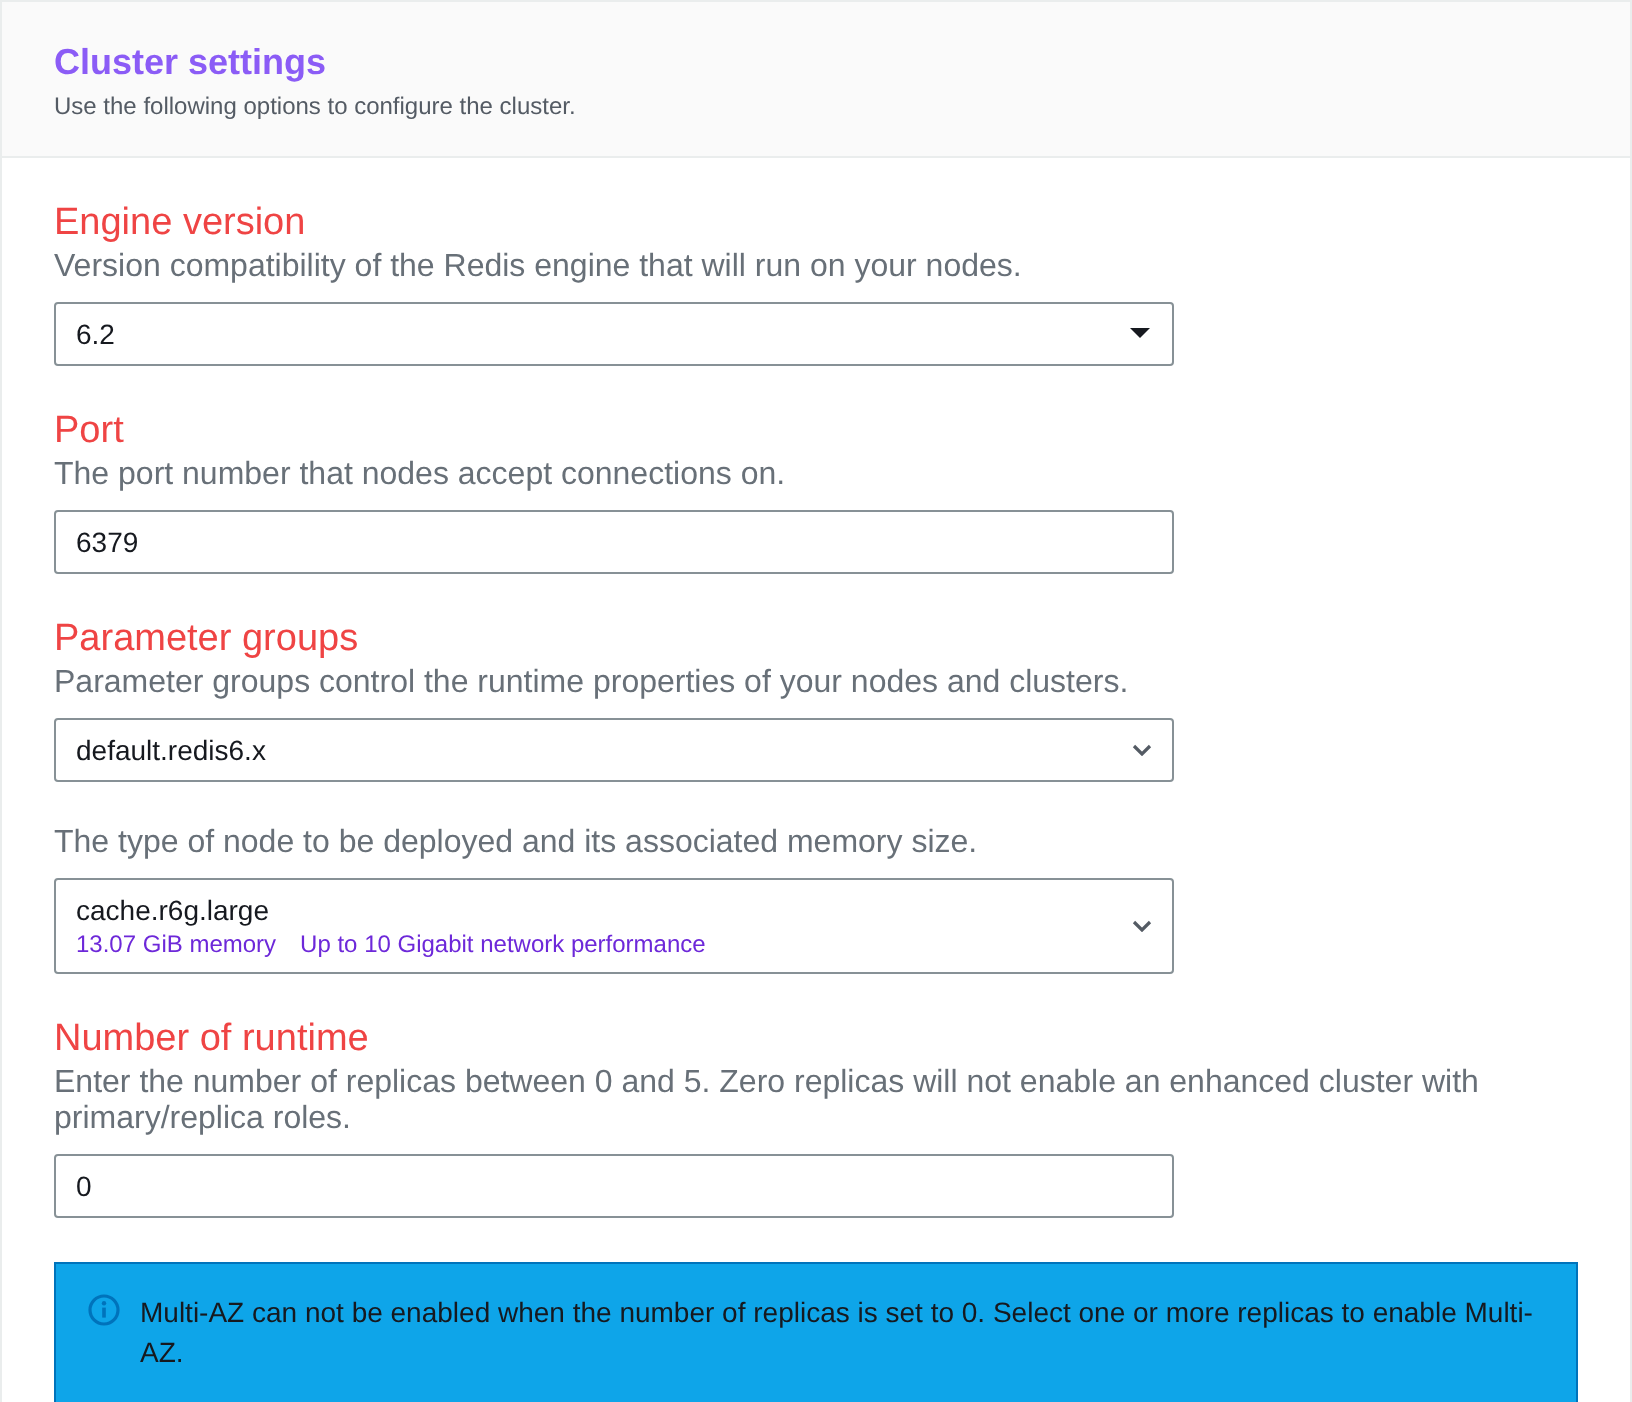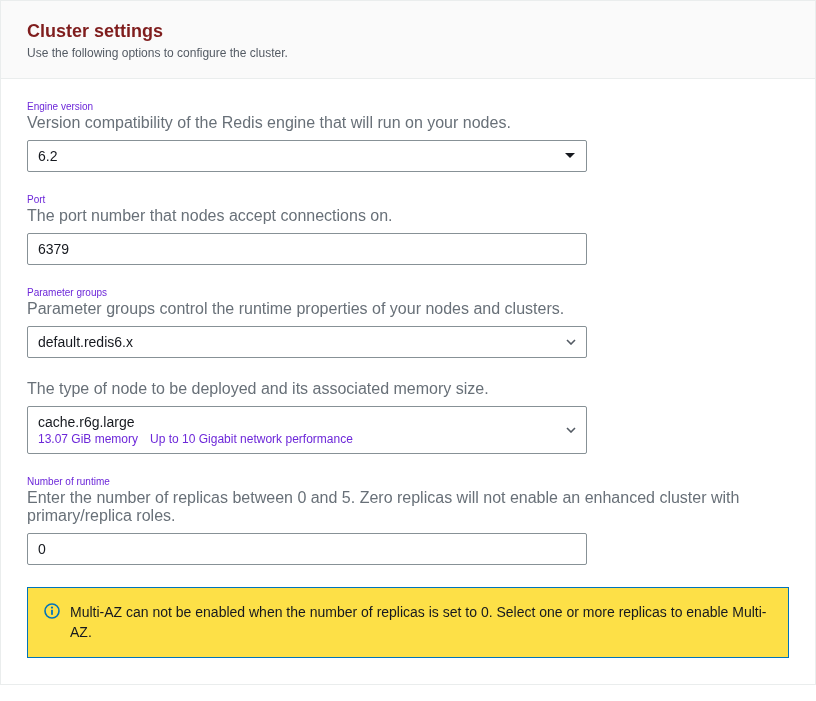--- a/index.html
+++ b/index.html
@@ -19,40 +19,40 @@
       background: #ffffff;
     }
     .panel-header {
       background: #fafafa;
       padding: 20px 26px 18px 26px;
       border-bottom: 1px solid #eaeded;
     }
     .panel-title {
       font-size: 18px;
       font-weight: 700;
-      color: #7f1d1d;
+      color: #8b5cf6;
       margin-bottom: 4px;
     }
     .panel-subtitle {
       font-size: 12px;
       color: #545b64;
     }
     .panel-body {
       padding: 22px 26px 26px 26px;
     }
     .form-group {
       margin-bottom: 22px;
     }
     .form-group:last-of-type {
       margin-bottom: 20px;
     }
     .form-label {
-      font-size: 10px;
+      font-size: 19px;
       font-weight: 400;
-      color: #6d28d9;
+      color: #ef4444;
       display: block;
       margin-bottom: 2px;
     }
     .form-help {
       font-size: 16px;
       color: #687078;
       display: block;
       margin-bottom: 8px;
     }
     .select-wrapper {
@@ -107,21 +107,21 @@
       color: #6d28d9;
       margin-top: 2px;
       text-align: center;
     }
     .node-meta-sep {
       display: inline-block;
       width: 12px;
     }
     .alert {
       border: 1px solid #0073bb;
-      background: #fde047;
+      background: #0ea5e9;
       border-radius: 0;
       padding: 14px 16px;
       display: flex;
       gap: 10px;
       width: 100%;
     }
     .alert-icon {
       flex-shrink: 0;
       width: 16px;
       height: 16px;

